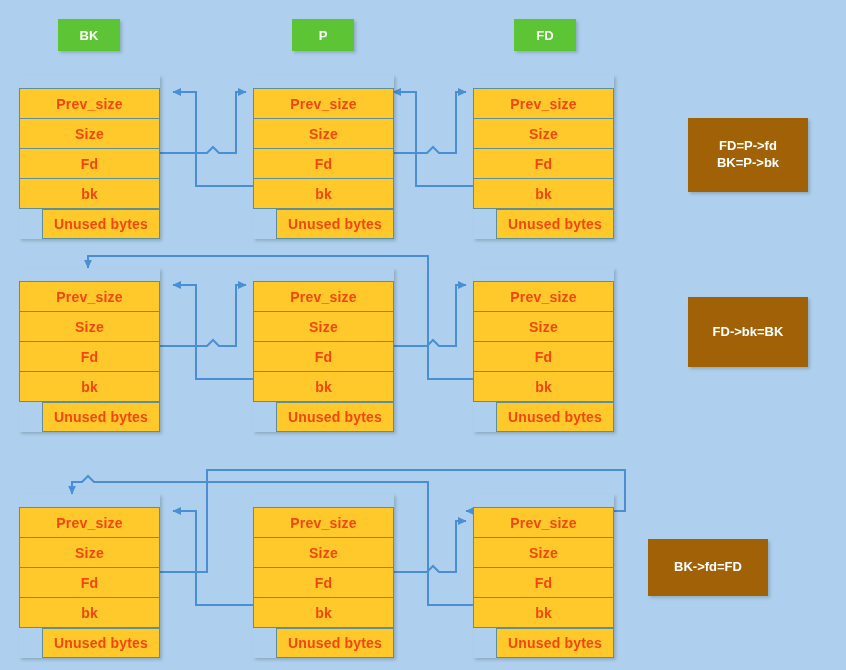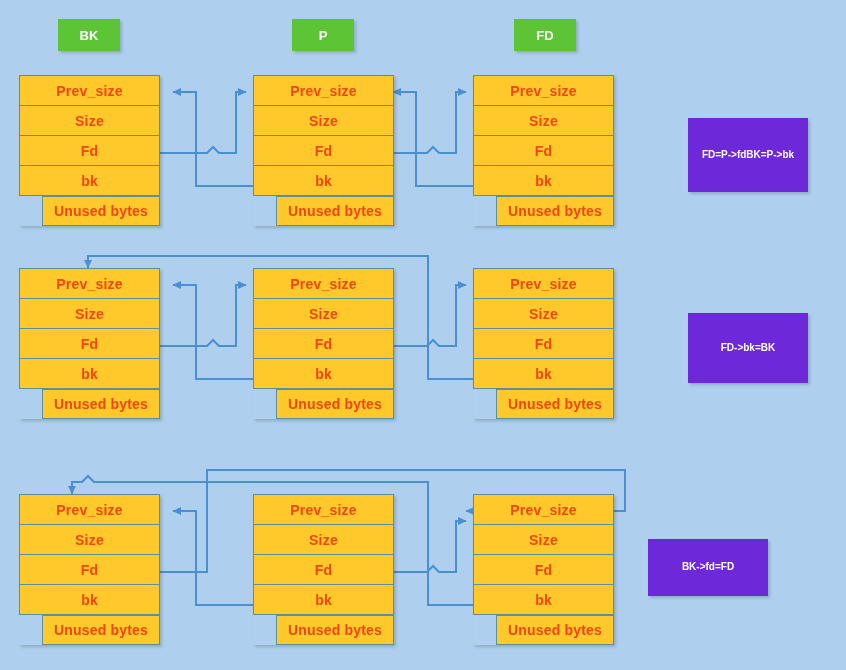--- a/index.html
+++ b/index.html
@@ -36,30 +36,30 @@
     background:#ffc82b;
     border:1px solid #5b8f9b;
     border-top-width:1px;
     margin-top:-1px;
     box-sizing:border-box;
     color:#f1470f;
     font-size:14px;font-weight:bold;
     display:flex;align-items:center;justify-content:center;
     letter-spacing:.2px;
   }
-  .chunk .field:first-child{margin-top:0;}
+  .chunk .field:first-child{margin-top:13px;}
   .chunk .field.unused{border-top-width:2px;margin-left:23px;}
 
   
   .note{
     position:absolute;
-    background:#6d28d9;
+    background:#a16207;
     color:#ffffff;
-    font-size:10px;font-weight:bold;
-    display:flex;flex-direction:row;
+    font-size:13px;font-weight:bold;
+    display:flex;flex-direction:column;
     align-items:center;justify-content:center;
     box-shadow:2px 2px 3px rgba(0,0,0,.18);
     line-height:1.28;
   }
   .note span{display:block;white-space:nowrap;}
 </style>
 </head>
 <body>
 
 <div id="stage">
@@ -148,21 +148,21 @@
     <div class="field">bk</div>
     <div class="field unused">Unused bytes</div>
   </div>
   <div class="chunk" style="left:473px;top:268px;">
     <div class="field">Prev_size</div>
     <div class="field">Size</div>
     <div class="field">Fd</div>
     <div class="field">bk</div>
     <div class="field unused">Unused bytes</div>
   </div>
-  <div class="note" style="left:688px;top:313px;width:120px;height:70px;text-align:center;">
+  <div class="note" style="left:688px;top:297px;width:120px;height:70px;text-align:center;">
     <span>FD-&gt;bk=BK</span>
   </div>
 
   <div class="chunk" style="left:19px;top:494px;">
     <div class="field">Prev_size</div>
     <div class="field">Size</div>
     <div class="field">Fd</div>
     <div class="field">bk</div>
     <div class="field unused">Unused bytes</div>
   </div>

